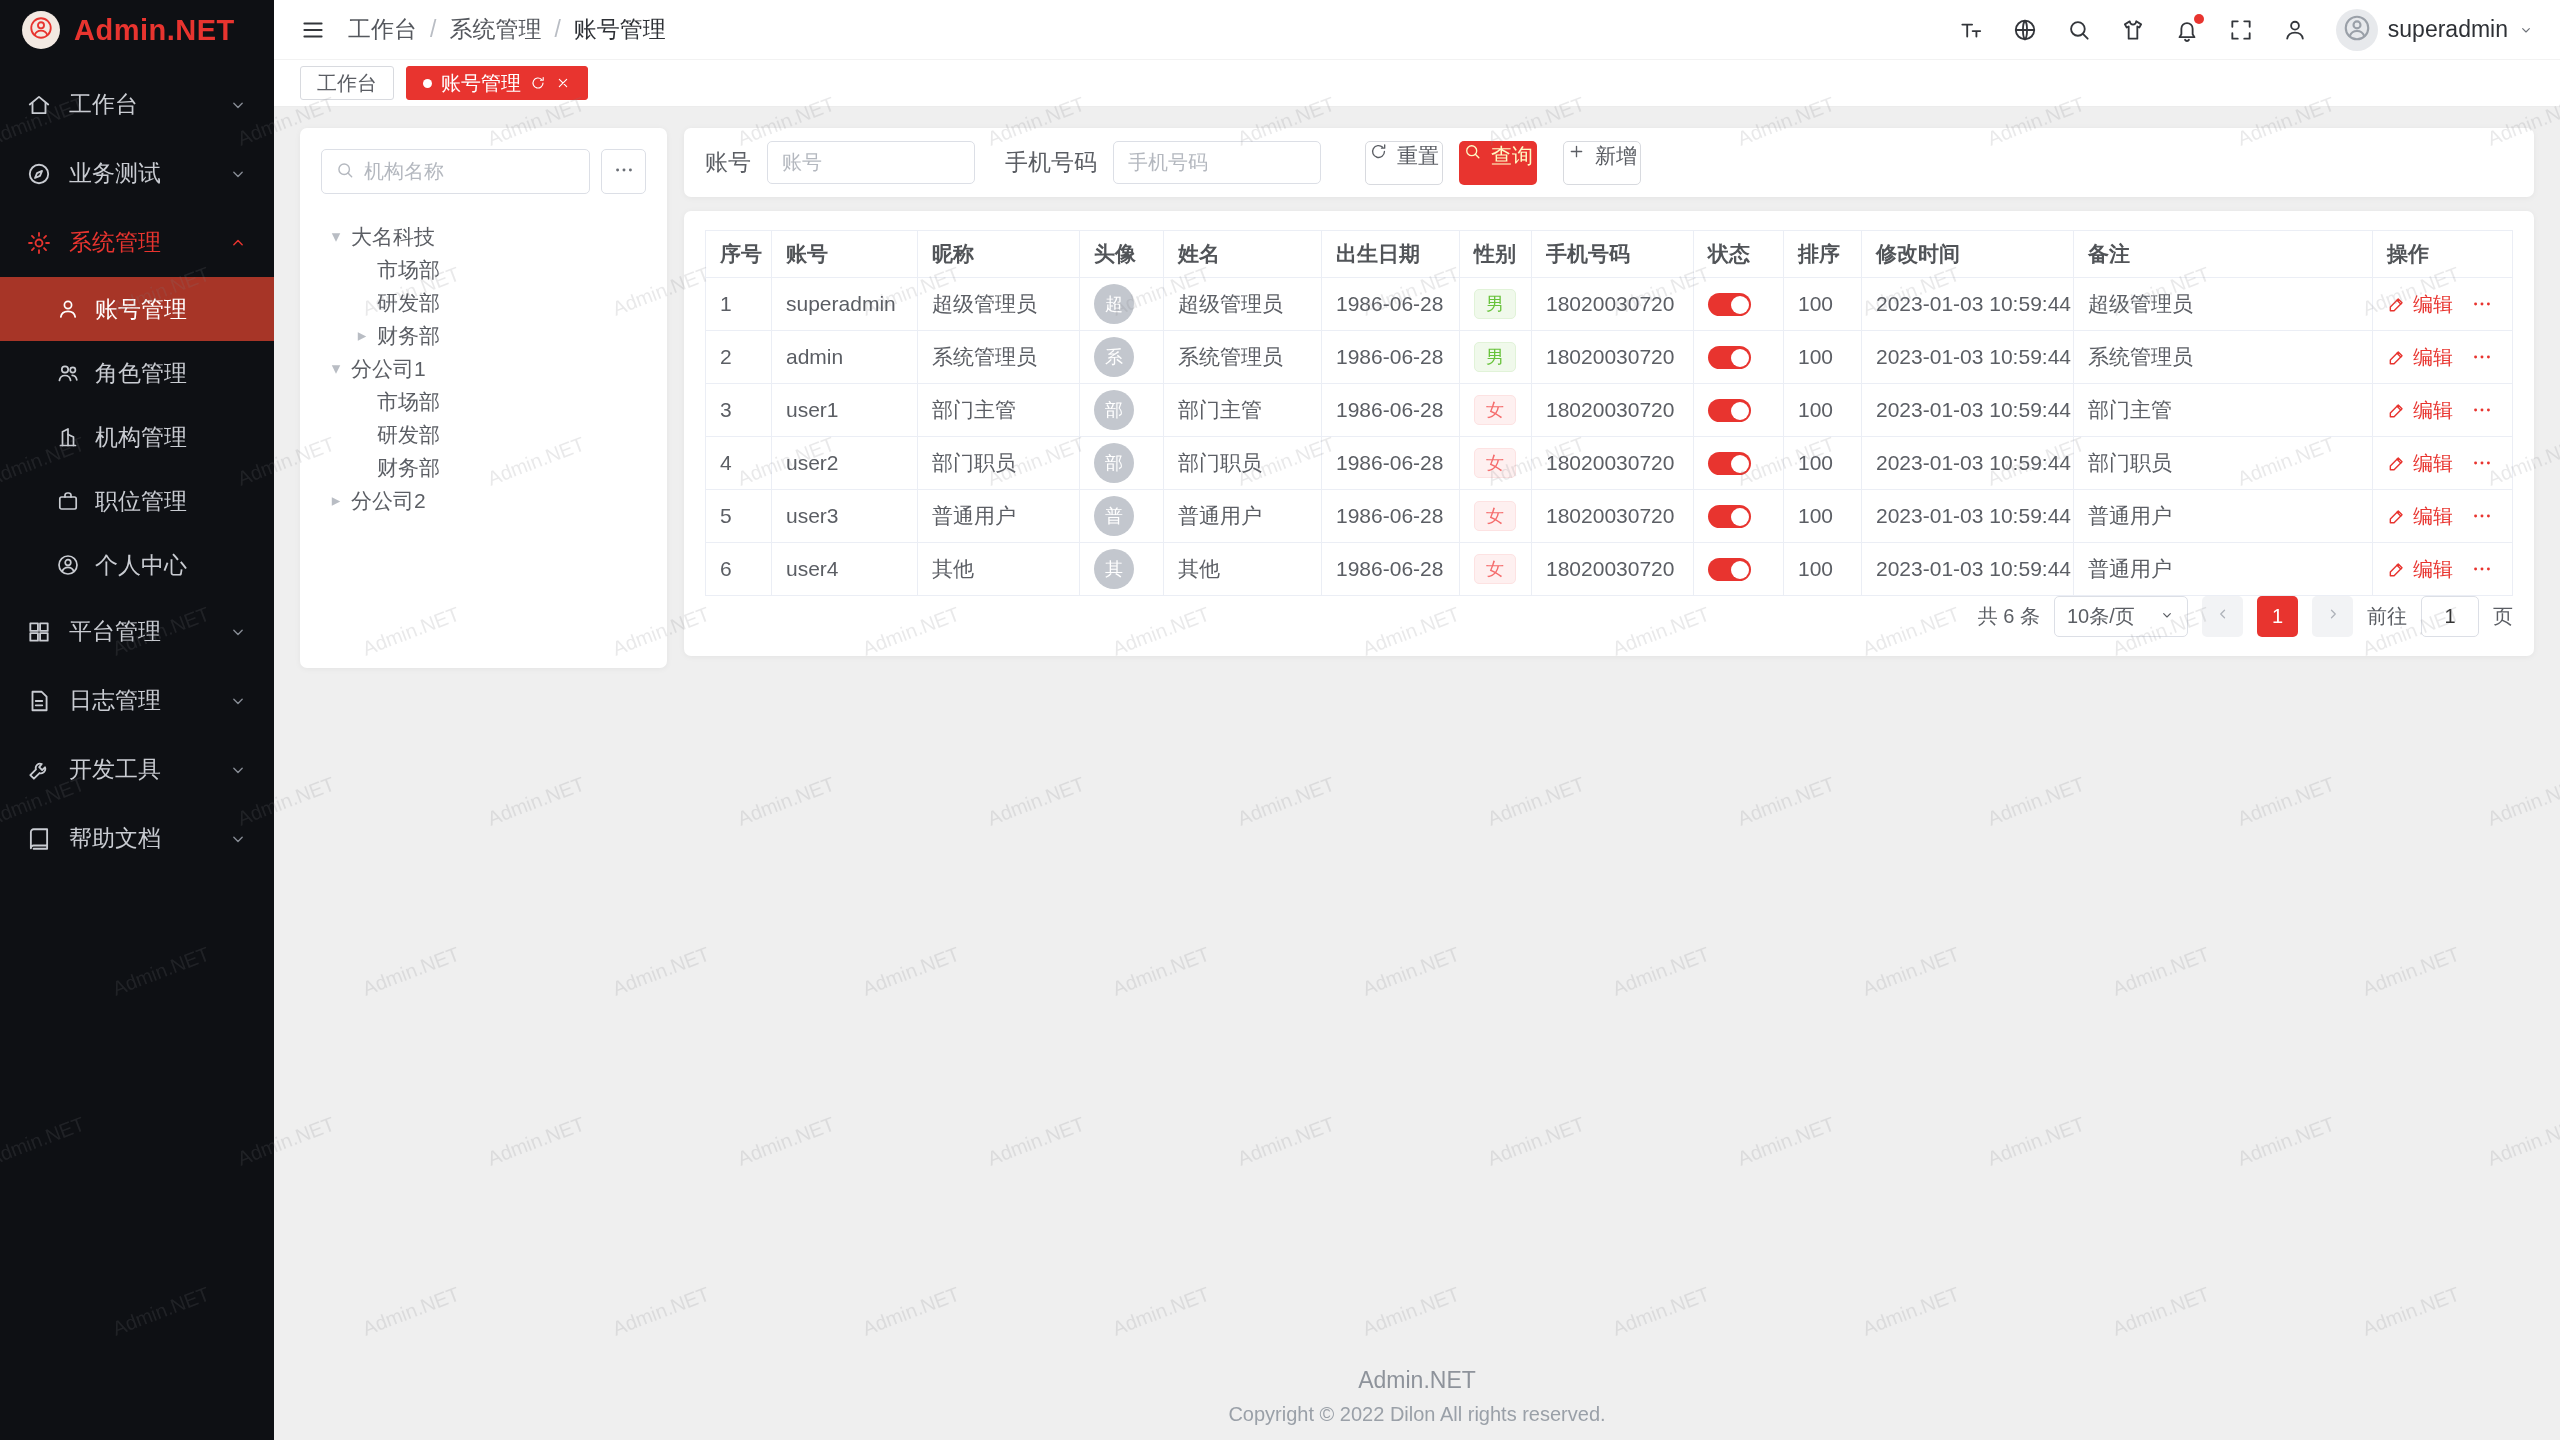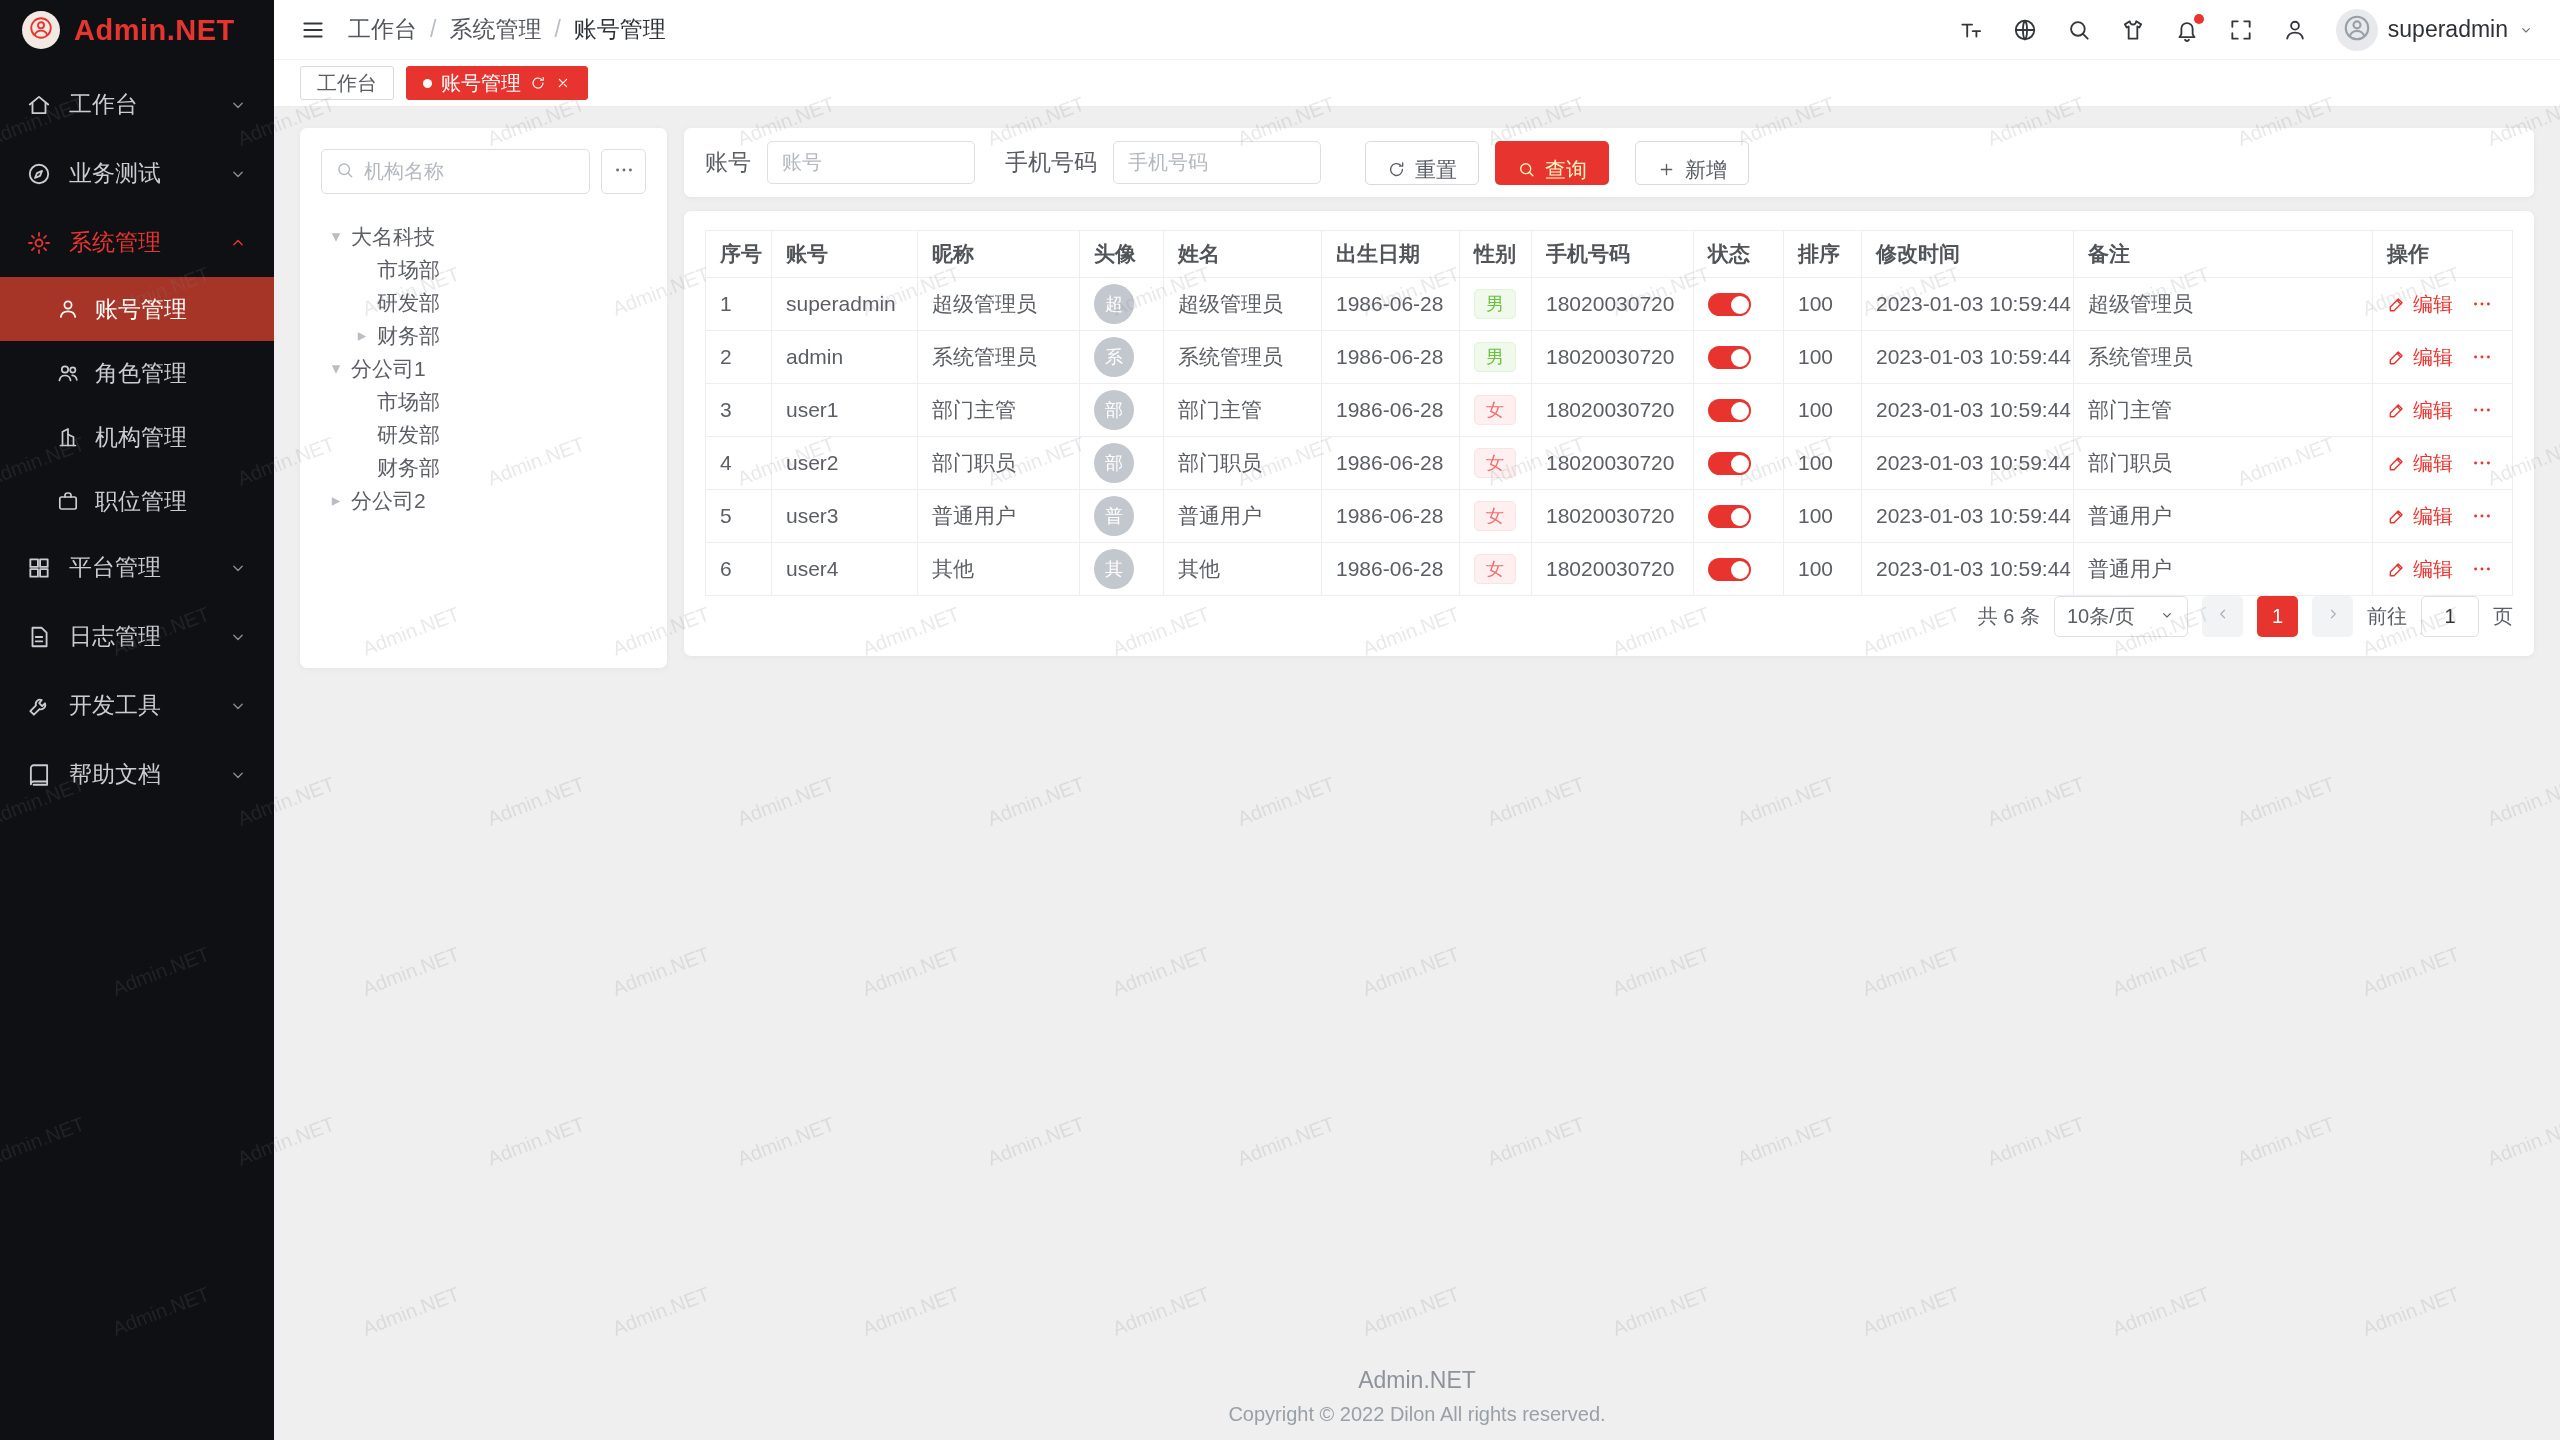--- a/index.html
+++ b/index.html
@@ -66,21 +66,21 @@
   .tree-node .caret { width:30px; text-align:center; color:#b9bdc4; font-size:17px; flex-shrink:0; }
   .tree-node.lvl1 { padding-left:26px; }
 
   .right-col { flex:1; display:flex; flex-direction:column; gap:14px; min-width:0;border-radius:18px; }
 
   .filter-card { height:69px; display:flex; align-items:center; padding:0 21px; gap:16px; }
   .f-label { font-size:23px; color:#5b5e64; white-space:nowrap; }
   .f-input { width:208px; height:43px; border:1px solid #dcdfe6; border-radius:5px; padding:0 14px;
     font-size:20px; color:#333; outline:none; }
   .f-input::placeholder { color:#b4b8bf; }
-  .btn { height:44px; border-radius:5px; display:flex; align-items:flex-end; gap:9px; padding:0 21px;
+  .btn { height:44px; border-radius:5px; display:flex; align-items:flex-start; gap:9px; padding:0 3px;
     font-size:21px; cursor:pointer; border:1px solid transparent; white-space:nowrap; }
   .btn-default { background:#fff; border-color:#d8dadf; color:#5b5e64; margin-left:28px; }
   .btn-primary { background:#e8342f; color:#fef9c3; }
   .btn-add { background:#fff; border-color:#d8dadf; color:#5b5e64; margin-left:10px; }
 
   .table-card { flex:1; height:458px; padding:19px 21px; display:flex; flex-direction:column; min-width:0; }
   table.data { width:100%; border-collapse:collapse; table-layout:fixed; }
   table.data th, table.data td { border:1px solid #ebeef5; white-space:nowrap; overflow:hidden; }
   table.data th { height:47px; font-size:21px; color:#515458; text-align:left; padding:0 14px; font-weight:bold; background:#fff; }
   table.data td { height:53px; font-size:21px; color:#5b5e64; padding:0 14px; }
@@ -208,20 +208,30 @@
           <span>机构管理</span>
         </div>
         <div class="submenu-item">
           <span class="icn">
             <svg viewBox="0 0 24 24" width="24" height="24" fill="none" stroke="currentColor" stroke-width="1.7" stroke-linecap="round" stroke-linejoin="round">
               <rect x="3.8" y="8" width="16.4" height="12" rx="1.8"></rect>
               <path d="M9 8V6.2A2.2 2.2 0 0 1 11.2 4h1.6A2.2 2.2 0 0 1 15 6.2V8"></path>
             </svg>
           </span>
           <span>职位管理</span>
+        </div>
+        <div class="submenu-item">
+          <span class="icn">
+            <svg viewBox="0 0 24 24" width="24" height="24" fill="none" stroke="currentColor" stroke-width="1.7" stroke-linecap="round" stroke-linejoin="round">
+              <circle cx="12" cy="12" r="9"></circle>
+              <circle cx="12" cy="9.5" r="2.8"></circle>
+              <path d="M6.2 18.4c1-2.6 3.1-4 5.8-4s4.8 1.4 5.8 4"></path>
+            </svg>
+          </span>
+          <span>个人中心</span>
         </div>
         <div class="menu-item">
           <span class="icn">
             <svg viewBox="0 0 24 24" width="26" height="26" fill="none" stroke="currentColor" stroke-width="1.7" stroke-linecap="round" stroke-linejoin="round">
               <rect x="4" y="4" width="7" height="7"></rect>
               <rect x="13" y="4" width="7" height="7"></rect>
               <rect x="4" y="13" width="7" height="7"></rect>
               <rect x="13" y="13" width="7" height="7"></rect>
             </svg>
           </span>

